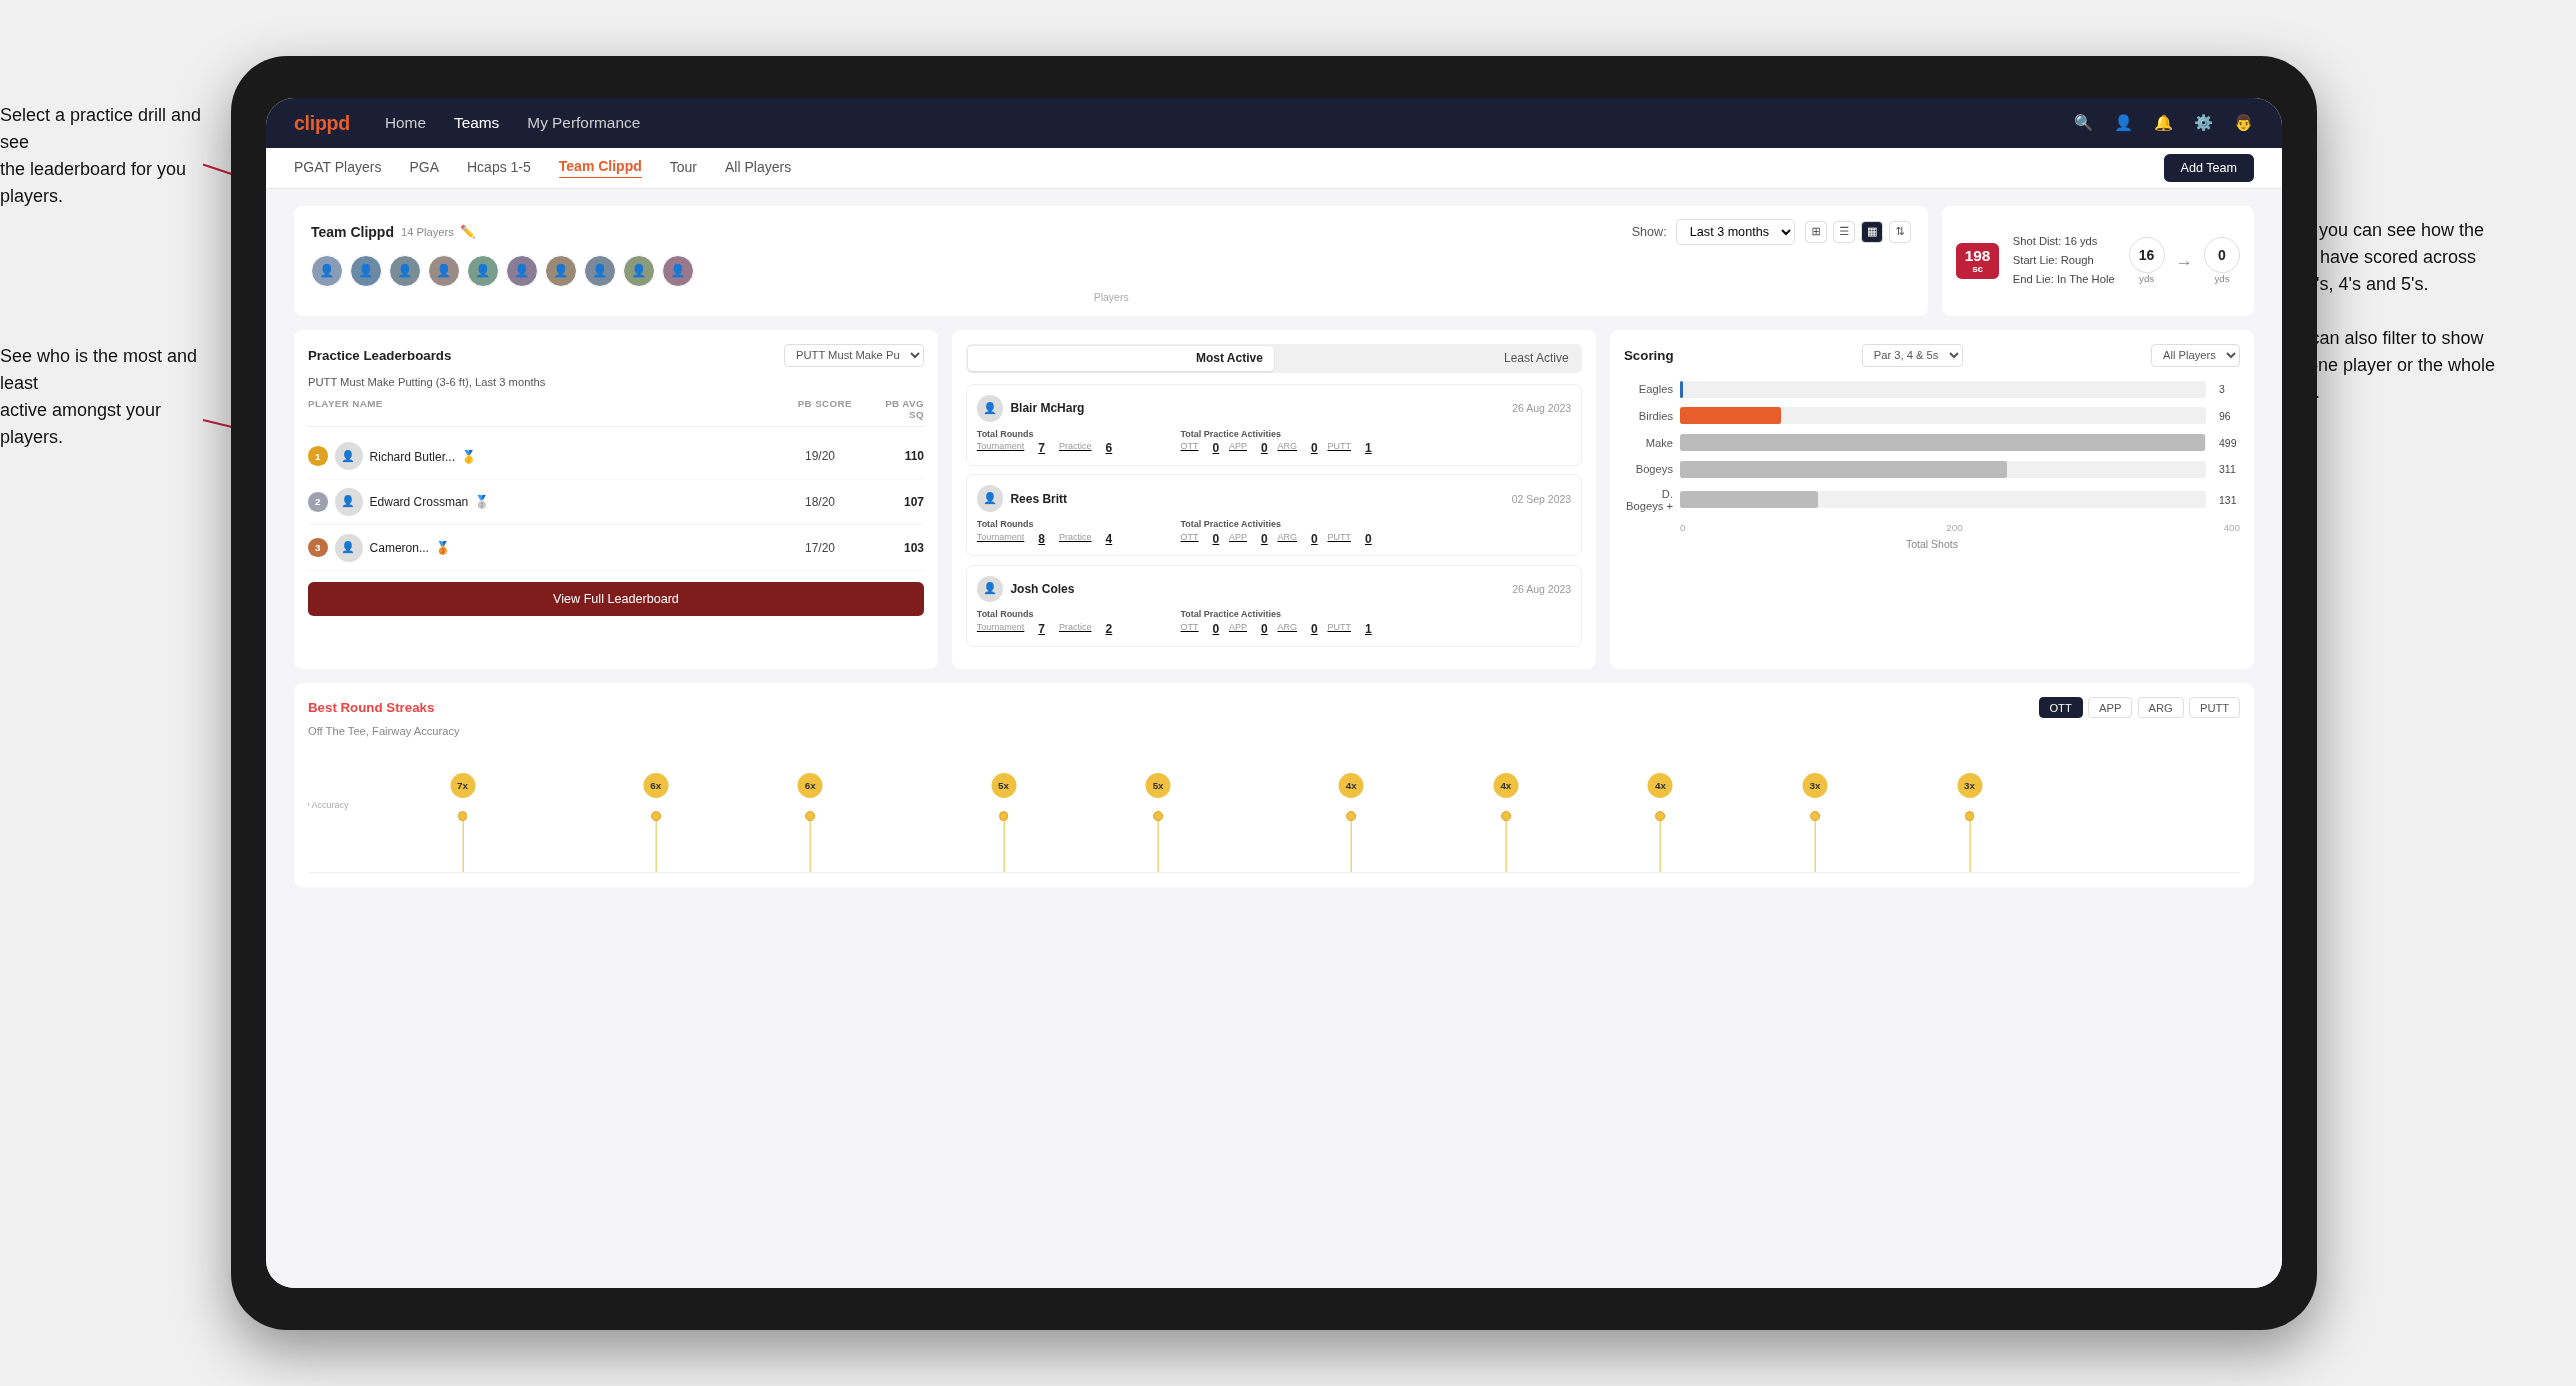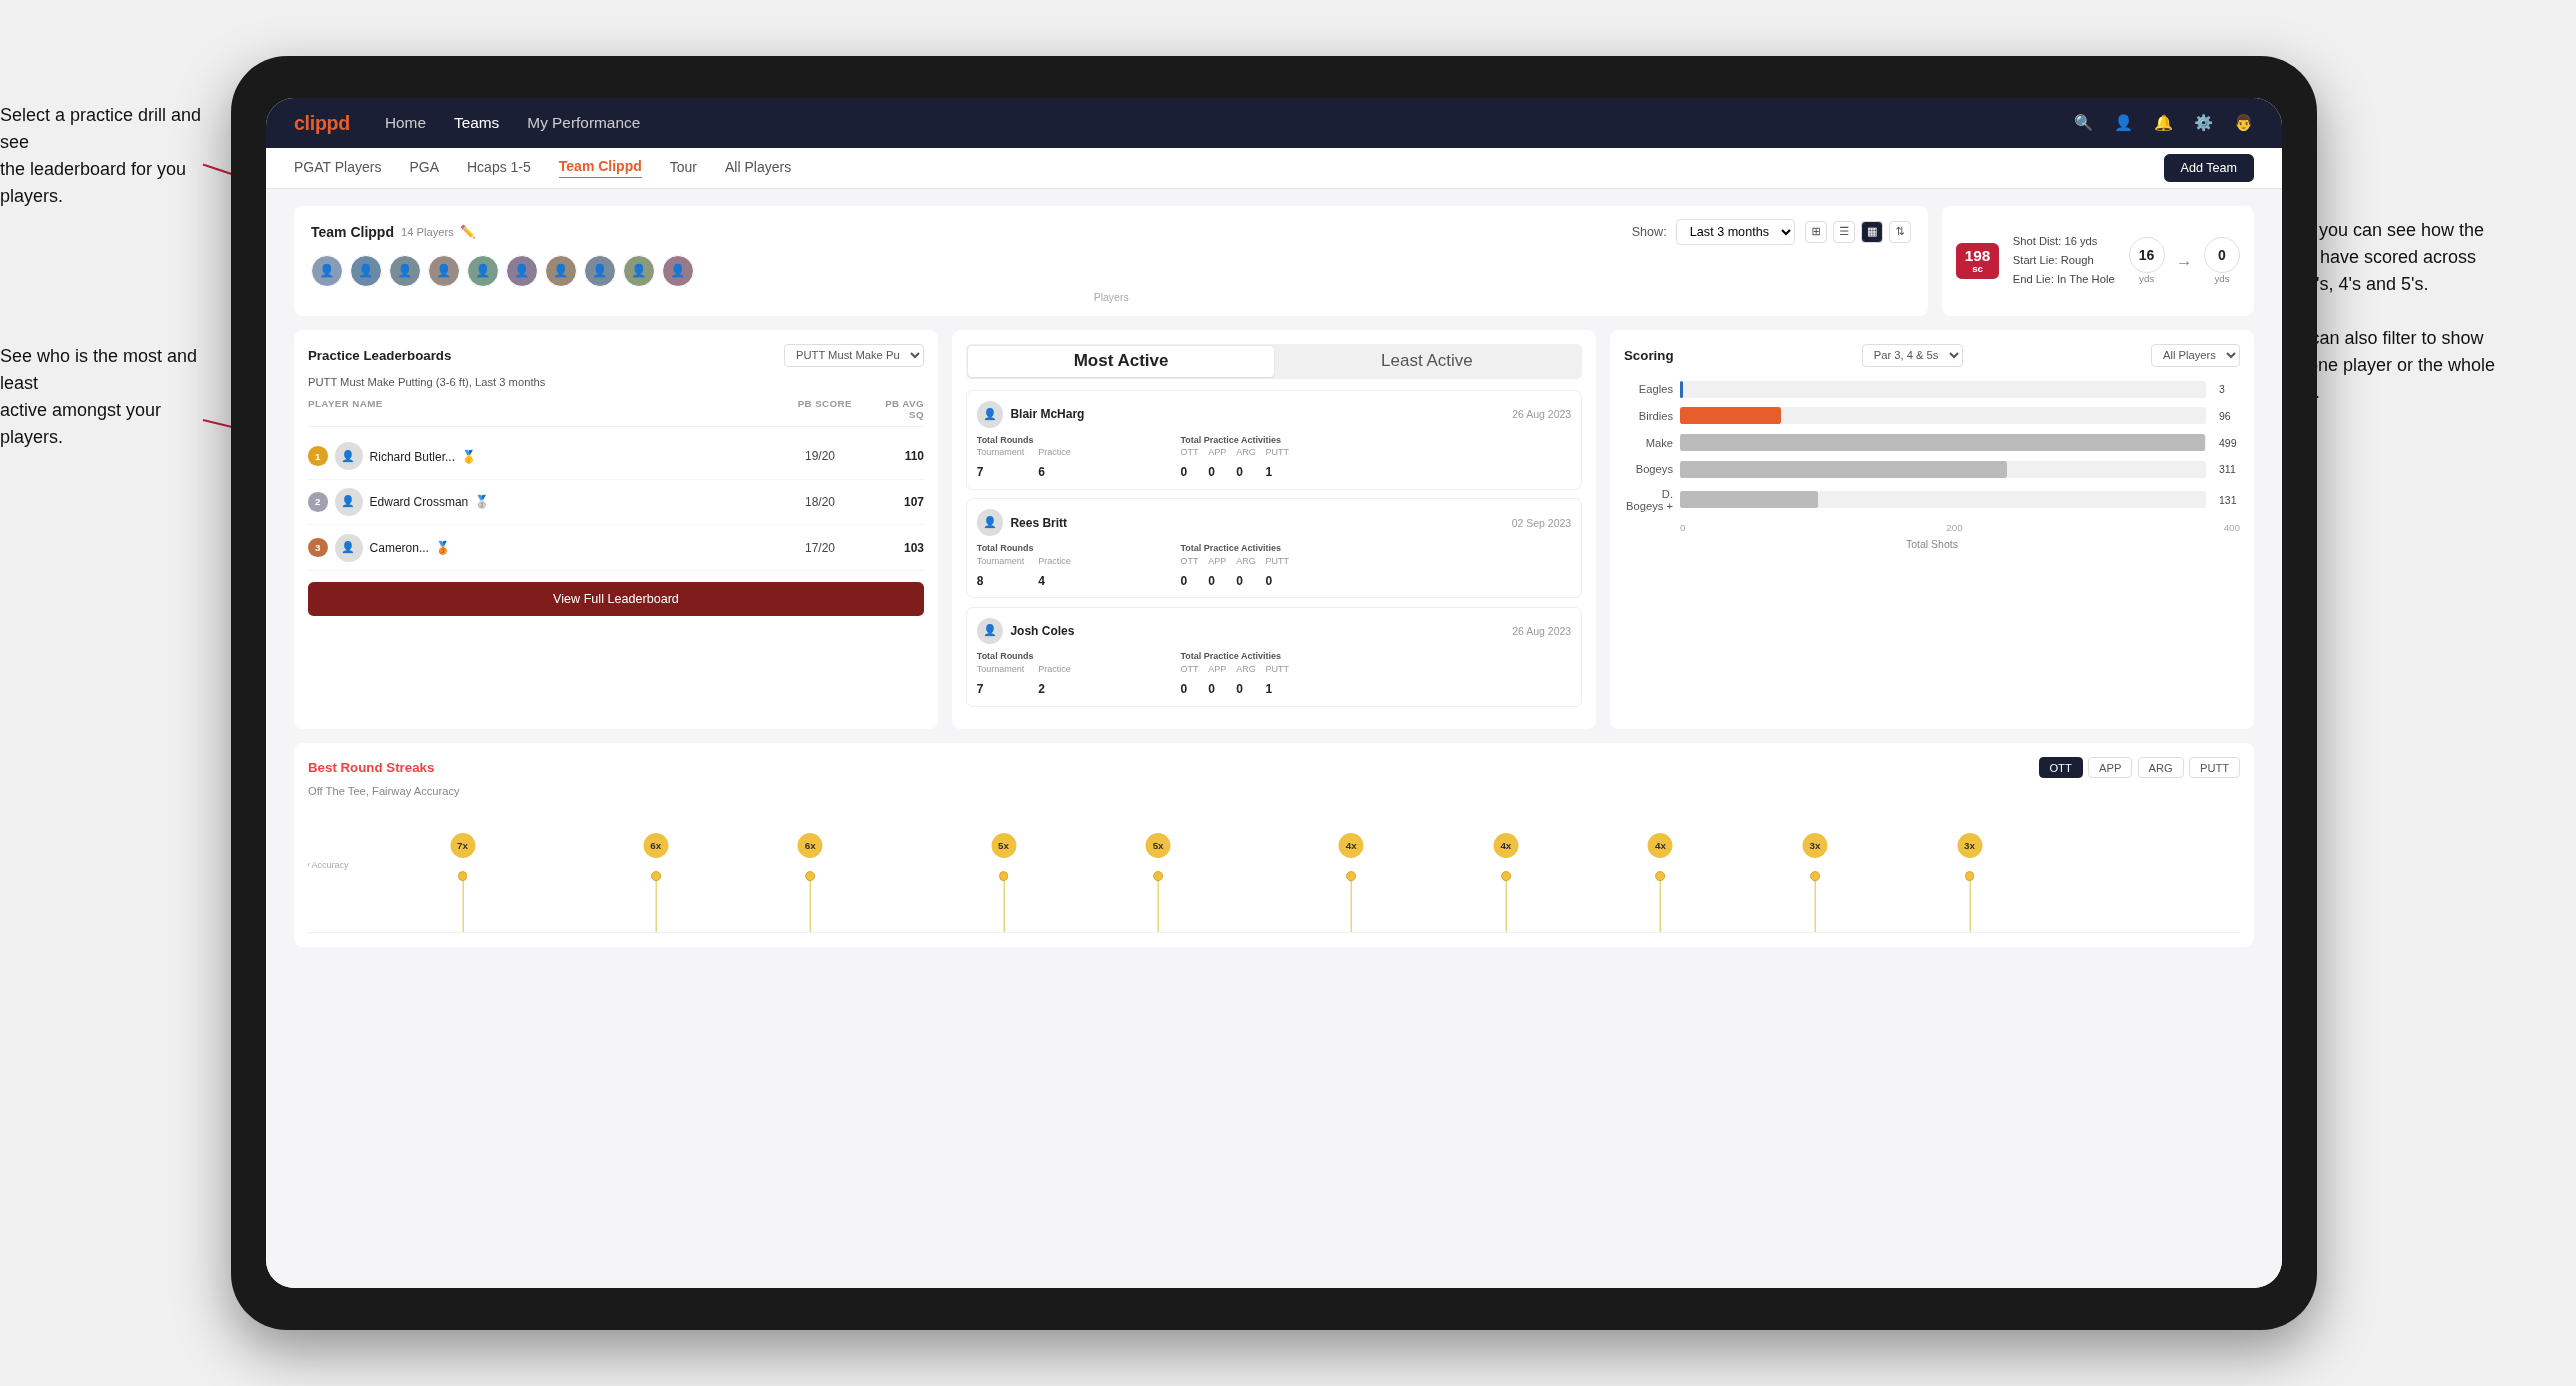--- a/index.html
+++ b/index.html
@@ -313,23 +313,23 @@
     .activity-tabs {
       display: flex;
       gap: 0;
       background: #f0f0f0;
       border-radius: 5.6px;
       padding: 2.1px;
       margin-bottom: 11.2px;
     }
     .activity-tab {
       flex: 1;
-      text-align: center;
+      text-align: right;
       padding: 5.6px 11.2px;
-      font-size: 17px;
+      font-size: 12px;
       border-radius: 4.2px;
       cursor: pointer;
       color: #555;
     }
     .activity-tab.active {
       background: #fff;
       color: #222;
       font-weight: 600;
       box-shadow: 0 0.7px 2.1px rgba(0,0,0,0.1);
     }
@@ -355,21 +355,21 @@
       height: 26.6px;
       border-radius: 50%;
       background: #ddd;
       display: flex;
       align-items: center;
       justify-content: center;
       font-size: 11.2px;
     }
     .apc-name { font-size: 12px; font-weight: 600; color: #222; }
     .apc-date { font-size: 10.5px; color: #999; }
-    .apc-stat-group { display: flex; flex-direction: column; gap: 8px; }
+    .apc-stat-group { display: flex; flex-direction: row; gap: 14px; text-decoration: underline; }
     .apc-stat-label { font-size: 9px; color: #999; }
     .apc-stat-value { font-size: 12px; font-weight: 600; color: #222; }
     .apc-stat-header { font-size: 9px; color: #555; font-weight: 600; margin-bottom: 2.8px; }
 
     
     .scoring-header {
       display: flex;
       align-items: center;
       gap: 9.8px;
     }

